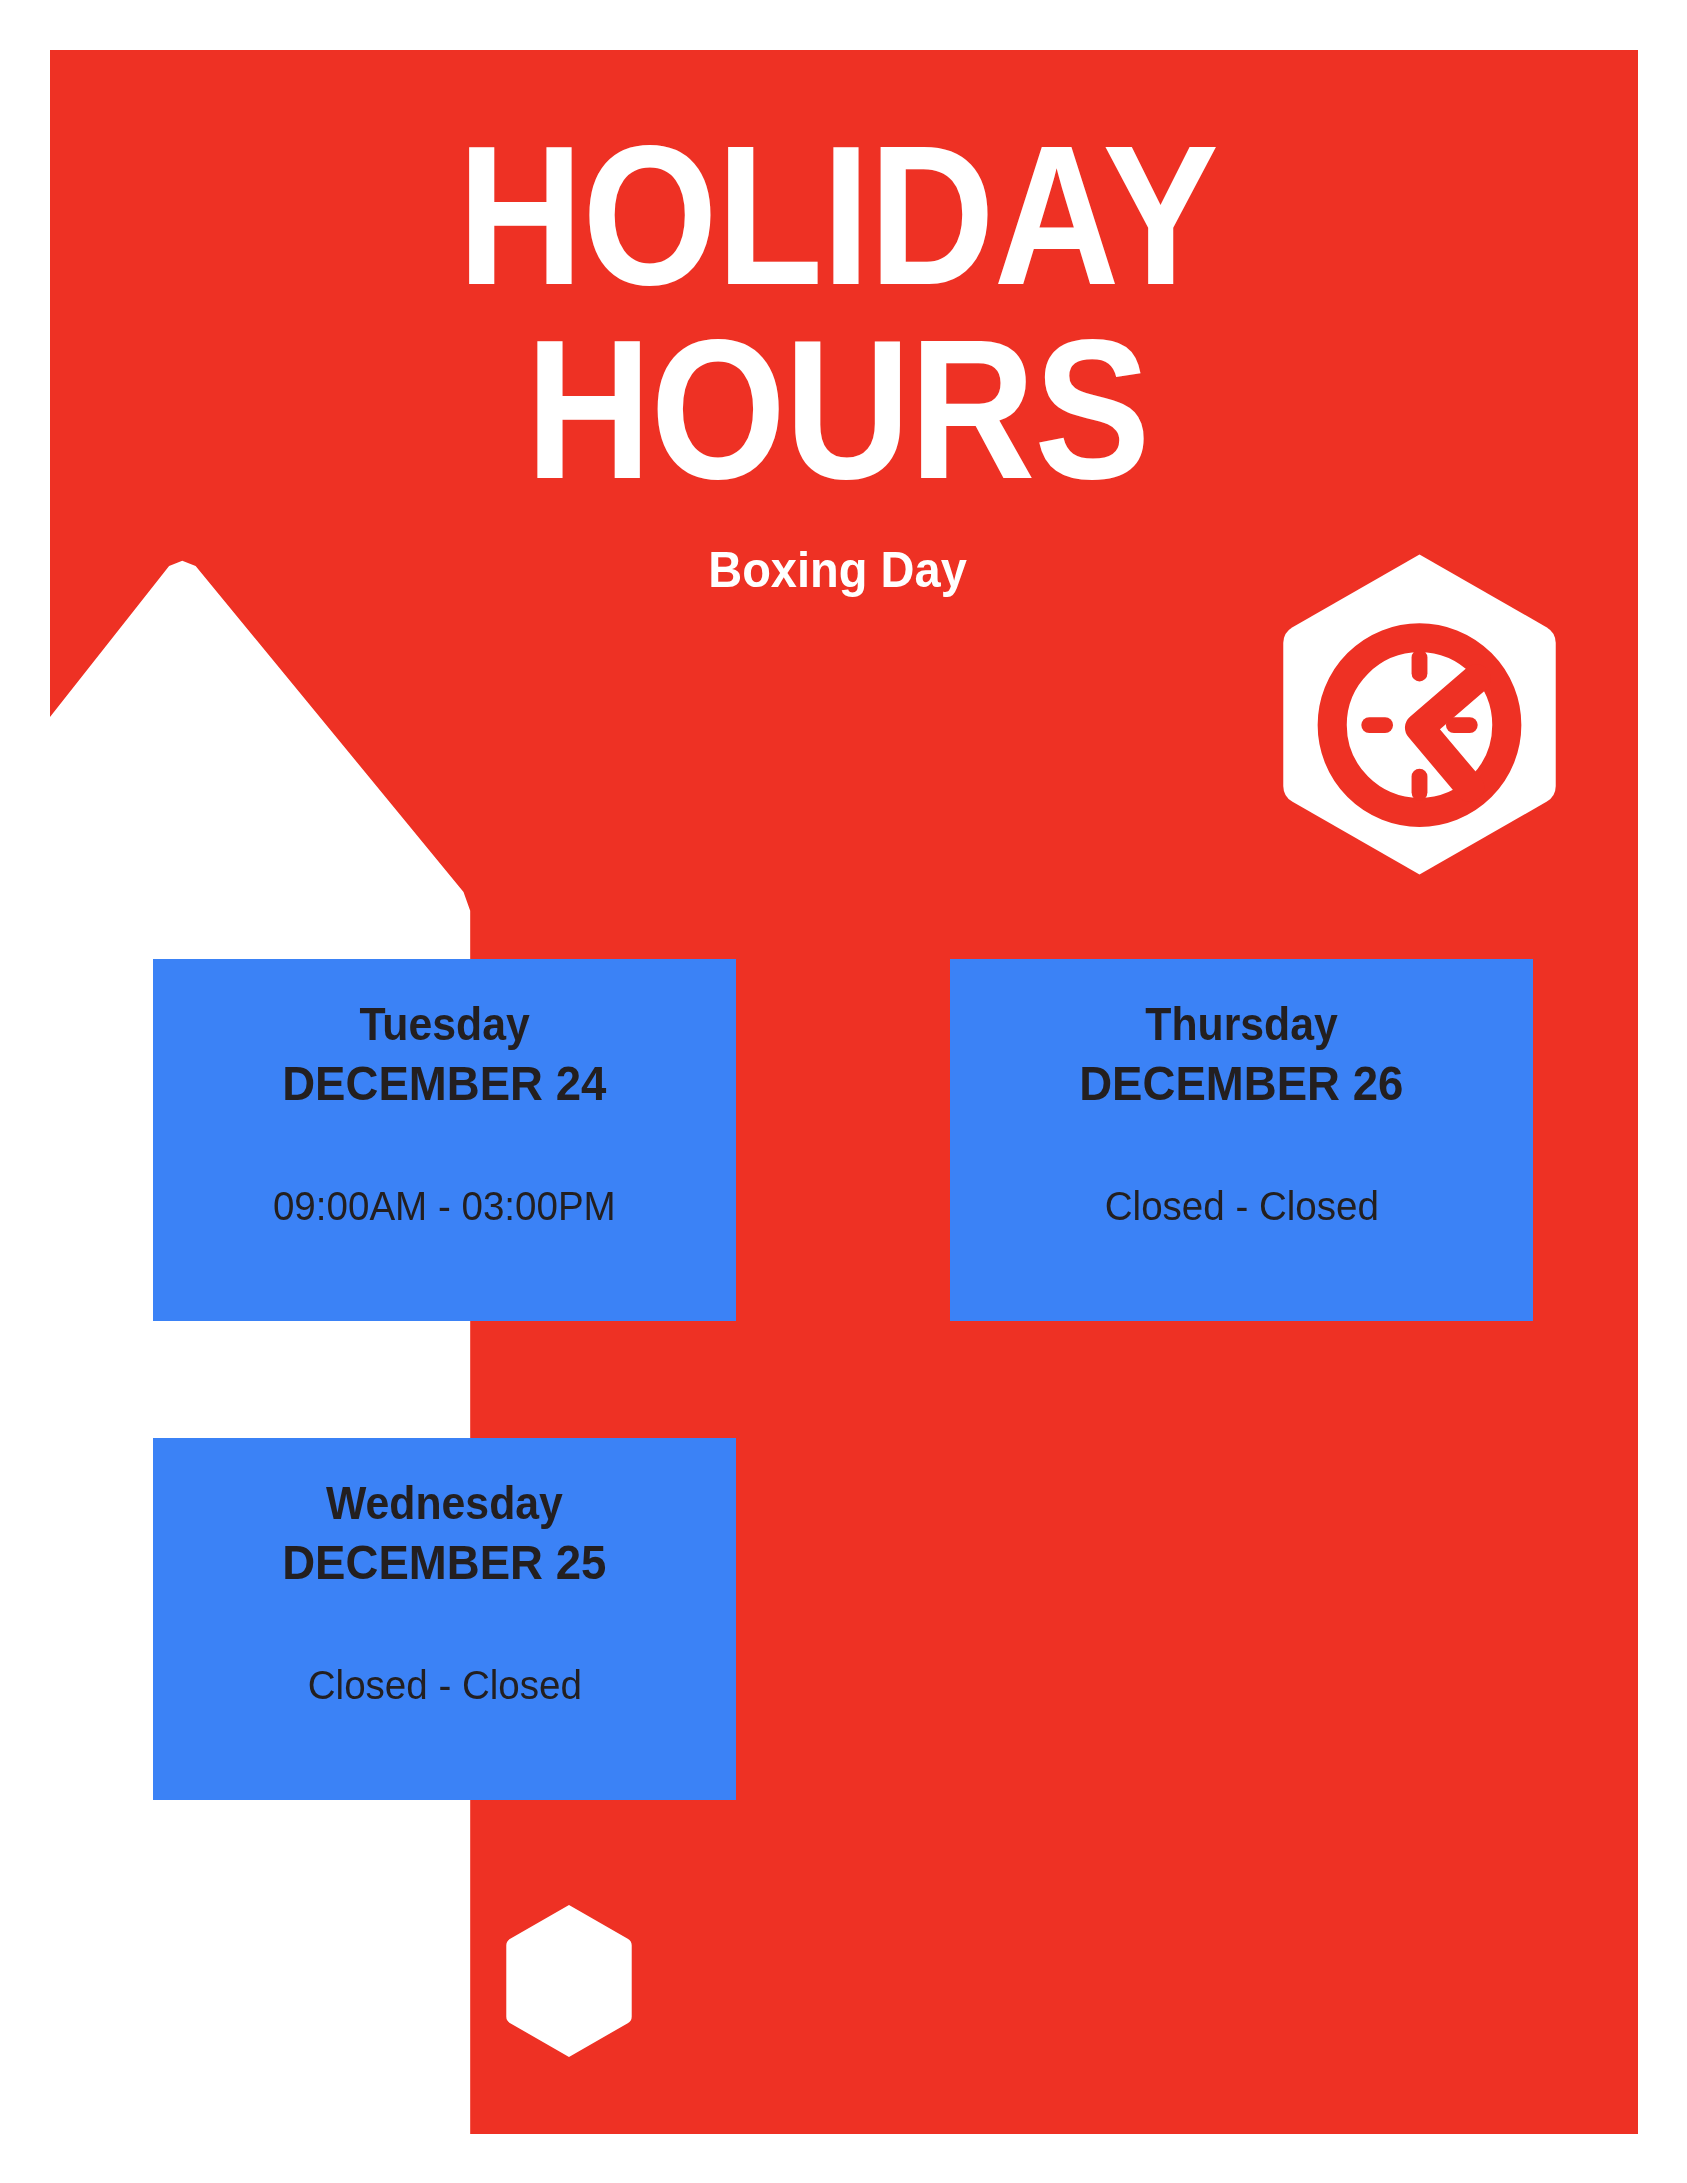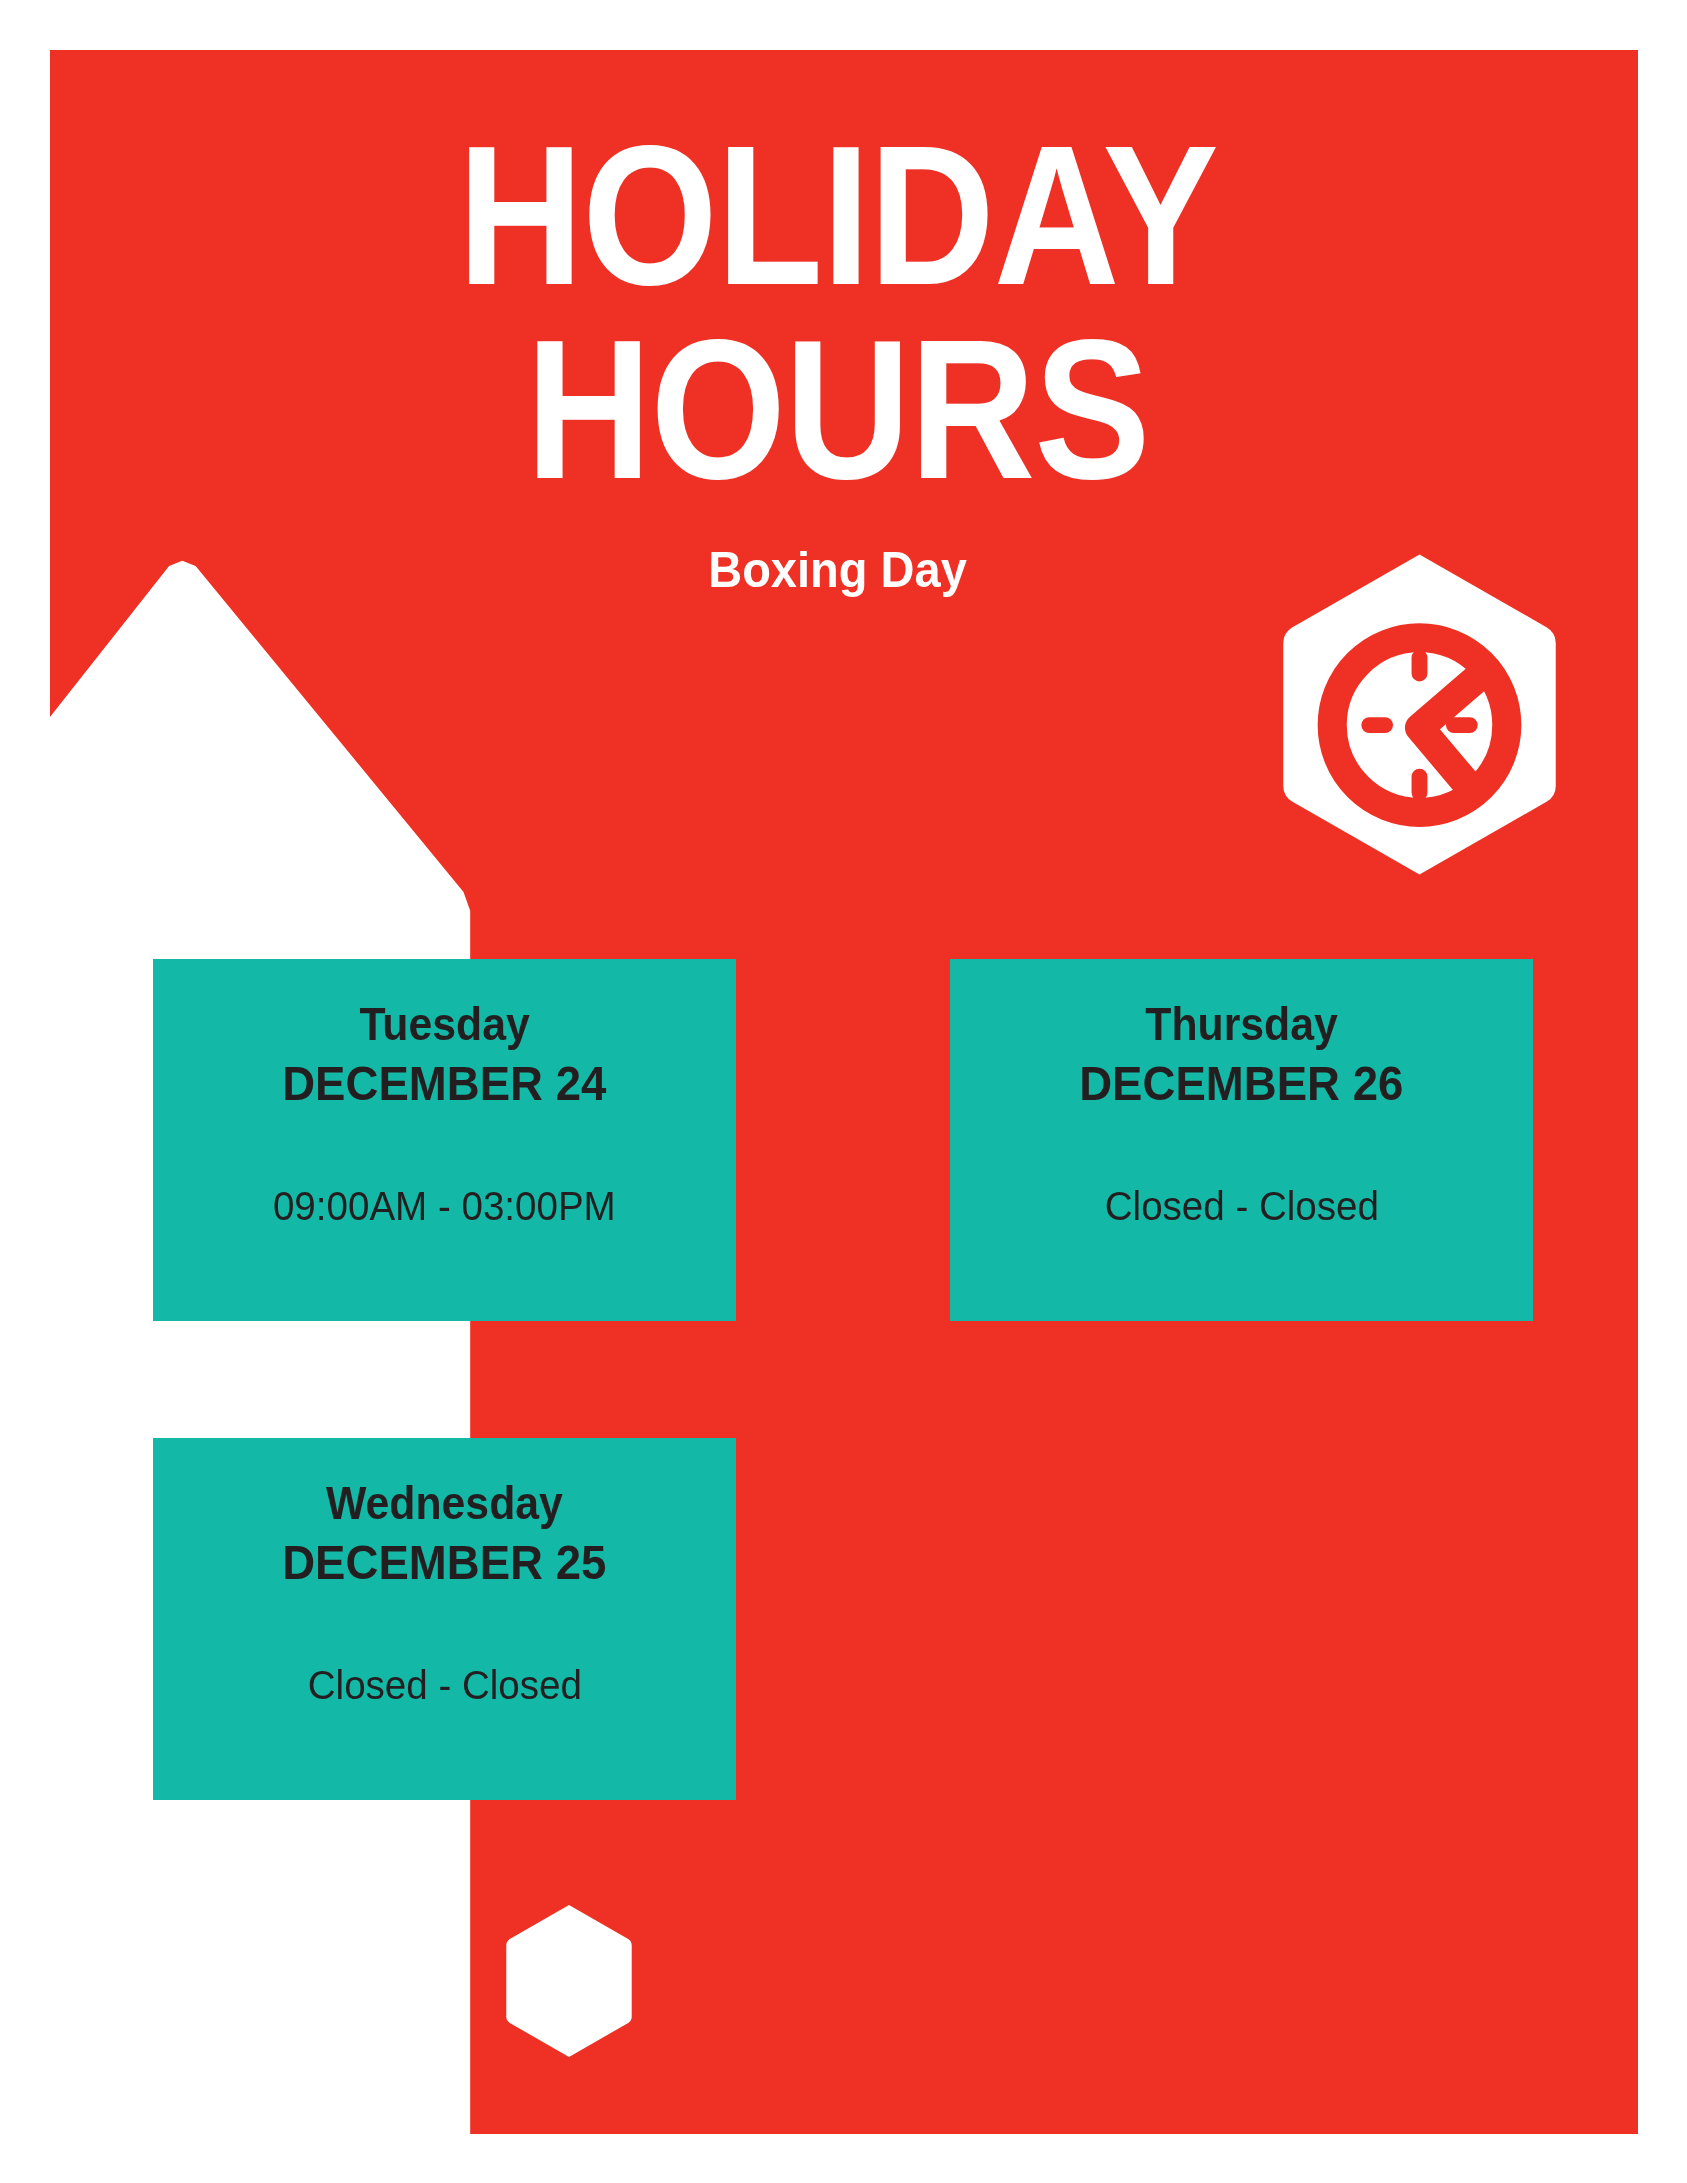--- a/index.html
+++ b/index.html
@@ -102,21 +102,21 @@
     left: 153px;
     top: 959px;
     width: 1379px;
     display: grid;
     grid-template-columns: 583px 583px;
     grid-template-rows: 362px 362px;
     column-gap: 214px;
     row-gap: 117px;
   }
   .card {
-    background: #14b8a6;
+    background: #3b82f6;
     position: relative;
     display: flex;
     flex-direction: column;
     align-items: center;
     justify-content: flex-start;
     padding-top: 41px;
     box-sizing: border-box;
   }
   .card-day {
     color: #231f20;

